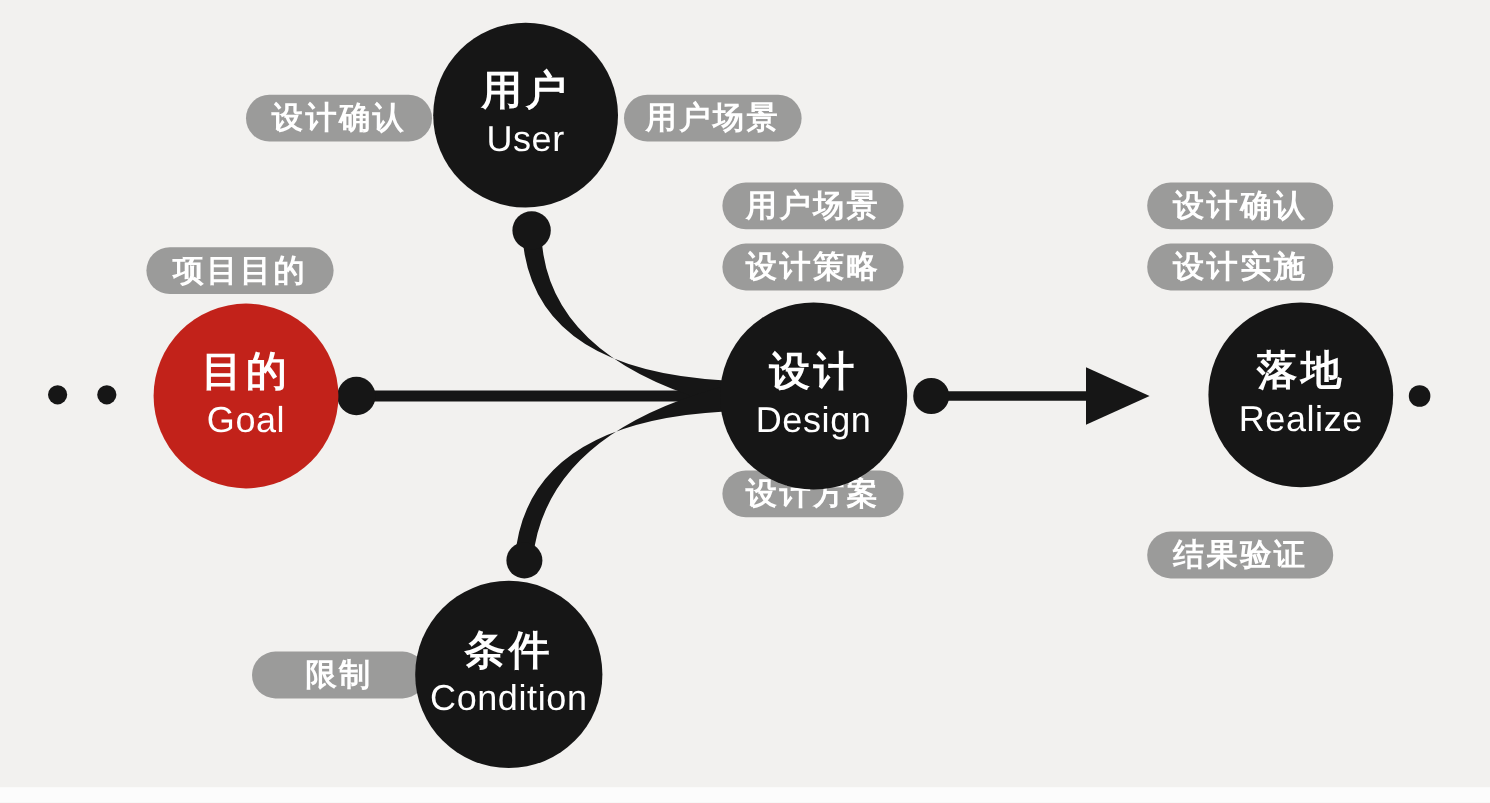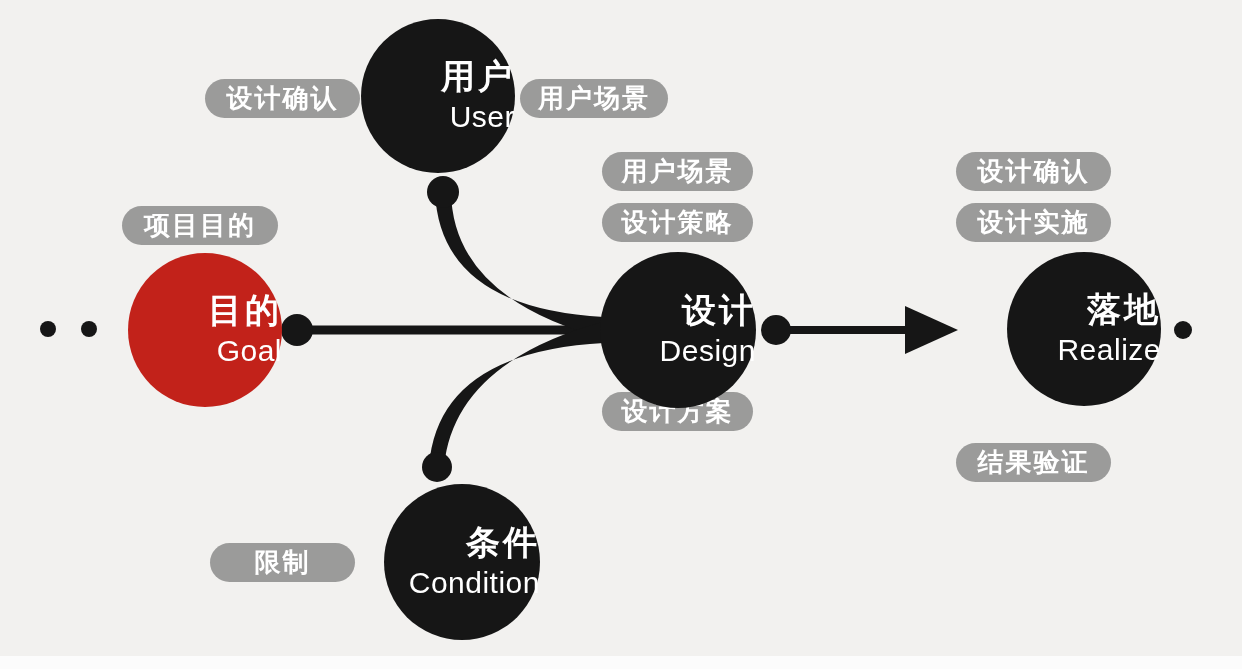--- a/index.html
+++ b/index.html
@@ -24,21 +24,21 @@
     border-radius:21px;
     display:flex;align-items:center;justify-content:center;
     font-weight:bold;font-size:26px;letter-spacing:2px;
     height:39px;
   }
   .node{
     position:absolute;
     border-radius:50%;
     background:var(--black);
     color:var(--white);
-    display:flex;flex-direction:column;align-items:flex-end;justify-content:center;
+    display:flex;flex-direction:column;align-items:center;justify-content:center;
     text-align:center;
   }
   .node.red{background:var(--red);}
   .node .zh{font-size:34px;font-weight:bold;letter-spacing:3px;line-height:1.1;}
   .node .en{font-size:30px;font-weight:500;margin-top:4px;letter-spacing:0.5px;}
   .bottom-strip{
     position:absolute;left:0;bottom:0;width:1242px;height:13px;
     background:#fcfcfc;
   }
 </style>
@@ -89,21 +89,21 @@
   <div class="node" style="left:361px;top:19px;width:154px;height:154px;">
     <div class="zh">用户</div>
     <div class="en">User</div>
   </div>
 
   <div class="node" style="left:600px;top:252px;width:156px;height:156px;">
     <div class="zh">设计</div>
     <div class="en">Design</div>
   </div>
 
-  <div class="node" style="left:384px;top:484px;width:156px;height:156px;">
+  <div class="node" style="left:346px;top:484px;width:156px;height:156px;">
     <div class="zh">条件</div>
     <div class="en">Condition</div>
   </div>
 
   <div class="node" style="left:1007px;top:252px;width:154px;height:154px;">
     <div class="zh">落地</div>
     <div class="en">Realize</div>
   </div>
 
   <div class="bottom-strip"></div>

